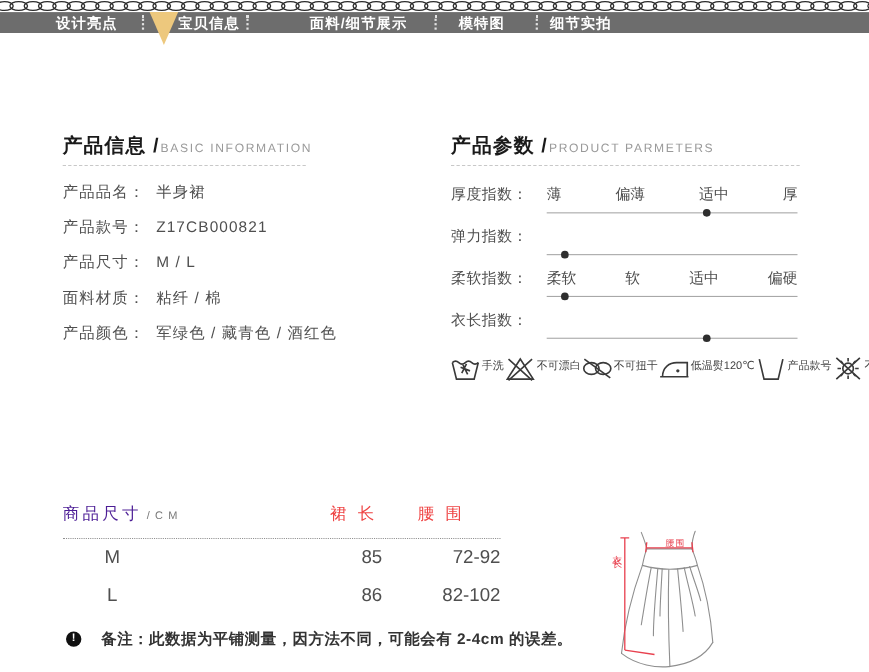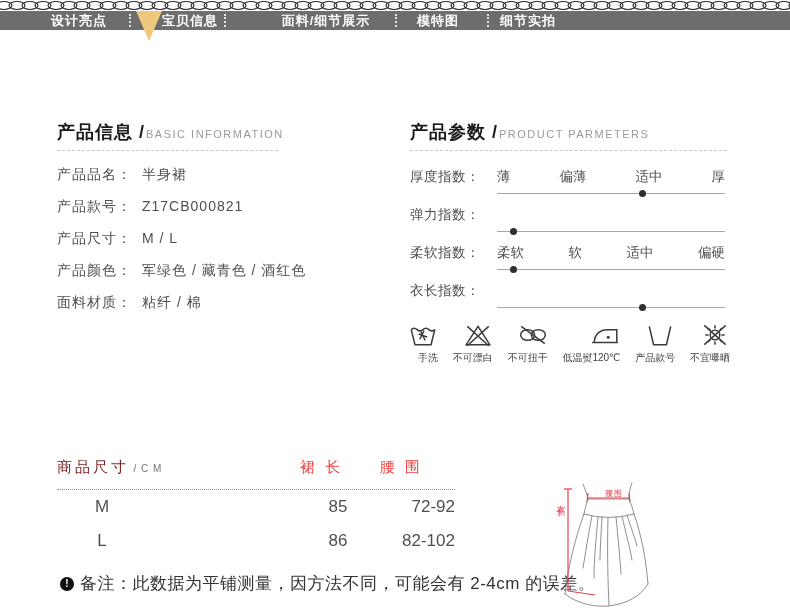--- a/index.html
+++ b/index.html
@@ -35,41 +35,41 @@
   .idx-rows{position:absolute;left:410px;top:160px;width:317px;}
   .idx-row{position:relative;height:38px;}
   .idx-label{position:absolute;left:0;top:8px;font-size:13.5px;color:#4f4f4f;letter-spacing:.5px;}
   .scale{position:absolute;left:87px;right:2px;top:8px;height:30px;}
   .scale-labels{display:flex;justify-content:space-between;font-size:13.5px;color:#4f4f4f;}
   .scale-line{position:absolute;left:0;right:0;top:25px;height:1px;background:#a8a8a8;}
   .scale-dot{position:absolute;top:22px;width:7px;height:7px;margin-left:-3px;border-radius:50%;background:#2e2e2e;}
 
   
   .care-row{position:absolute;left:408px;top:322px;width:322px;display:flex;justify-content:space-between;}
-  .care{display:flex;flex-direction:column;align-items:flex-end;}
+  .care{display:flex;flex-direction:row;align-items:flex-start;}
   .care svg{width:30px;height:26px;stroke:#3a3a3a;fill:none;stroke-width:1.4;}
   .care .clabel{font-size:10px;color:#3f3f3f;margin-top:3px;white-space:nowrap;}
 
   
   .size-table{position:absolute;left:57px;top:458px;width:398px;}
   .st-head{display:grid;grid-template-columns:60% 13% 27%;align-items:end;
            padding-bottom:12px;border-bottom:1px dotted #8f8f8f;}
-  .st-title{font-size:15px;color:#7f1d1d;letter-spacing:3px;white-space:nowrap;}
+  .st-title{font-size:15px;color:#4c1d95;letter-spacing:3px;white-space:nowrap;}
   .st-unit{font-size:10px;color:#777;letter-spacing:1px;}
   .st-col{font-size:15px;color:#ef4444;letter-spacing:3px;text-align:center;}
   .st-row{display:grid;grid-template-columns:60% 13% 27%;height:34px;align-items:center;}
   .st-row:first-of-type{margin-top:8px;}
   .st-size{display:inline-block;width:90px;text-align:center;font-size:17px;color:#4f4f4f;}
   .st-val{font-size:17px;color:#4f4f4f;text-align:right;white-space:nowrap;}
 
   
   .note{position:absolute;left:60px;top:572px;display:flex;align-items:center;}
   .note-ico{width:14px;height:14px;border-radius:50%;background:#101010;color:#fff;
             font-size:10px;font-weight:bold;text-align:center;line-height:14px;flex:0 0 14px;}
-  .note-txt{margin-left:6px;font-size:17px;font-weight:400;color:#333;letter-spacing:.5px;white-space:nowrap;}
+  .note-txt{margin-left:18px;font-size:14px;font-weight:700;color:#333;letter-spacing:.5px;white-space:nowrap;}
 
   
   .skirt{position:absolute;left:535px;top:458px;width:140px;height:150px;}
   .len-label{position:absolute;left:554px;top:497px;writing-mode:vertical-rl;text-orientation:upright;
              font-size:9px;letter-spacing:3px;color:#e8414f;}
   .waist-label{position:absolute;left:592px;top:488px;width:44px;text-align:center;
                font-size:8px;color:#e8414f;letter-spacing:1px;}
 </style>
 </head>
 <body>
@@ -154,22 +154,22 @@
 
 <div class="sec-head" style="left:57px;top:120px">
   <span class="cn">产品信息</span><span class="slash">/</span><span class="en">BASIC INFORMATION</span>
 </div>
 <div class="dash" style="left:57px;top:150px;width:221px"></div>
 
 <div class="info-rows">
   <div class="info-row"><span class="lbl">产品品名：</span><span class="val">半身裙</span></div>
   <div class="info-row"><span class="lbl">产品款号：</span><span class="val">Z17CB000821</span></div>
   <div class="info-row"><span class="lbl">产品尺寸：</span><span class="val">M / L</span></div>
+  <div class="info-row"><span class="lbl">面料材质：</span><span class="val">粘纤 / 棉</span></div>
   <div class="info-row"><span class="lbl">产品颜色：</span><span class="val">军绿色 / 藏青色 / 酒红色</span></div>
-  <div class="info-row"><span class="lbl">面料材质：</span><span class="val">粘纤 / 棉</span></div>
 </div>
 
 <div class="sec-head" style="left:410px;top:120px">
   <span class="cn">产品参数</span><span class="slash">/</span><span class="en">PRODUCT PARMETERS</span>
 </div>
 <div class="dash" style="left:410px;top:150px;width:317px"></div>
 
 <div class="idx-rows">
   <div class="idx-row">
     <span class="idx-label">厚度指数：</span>

